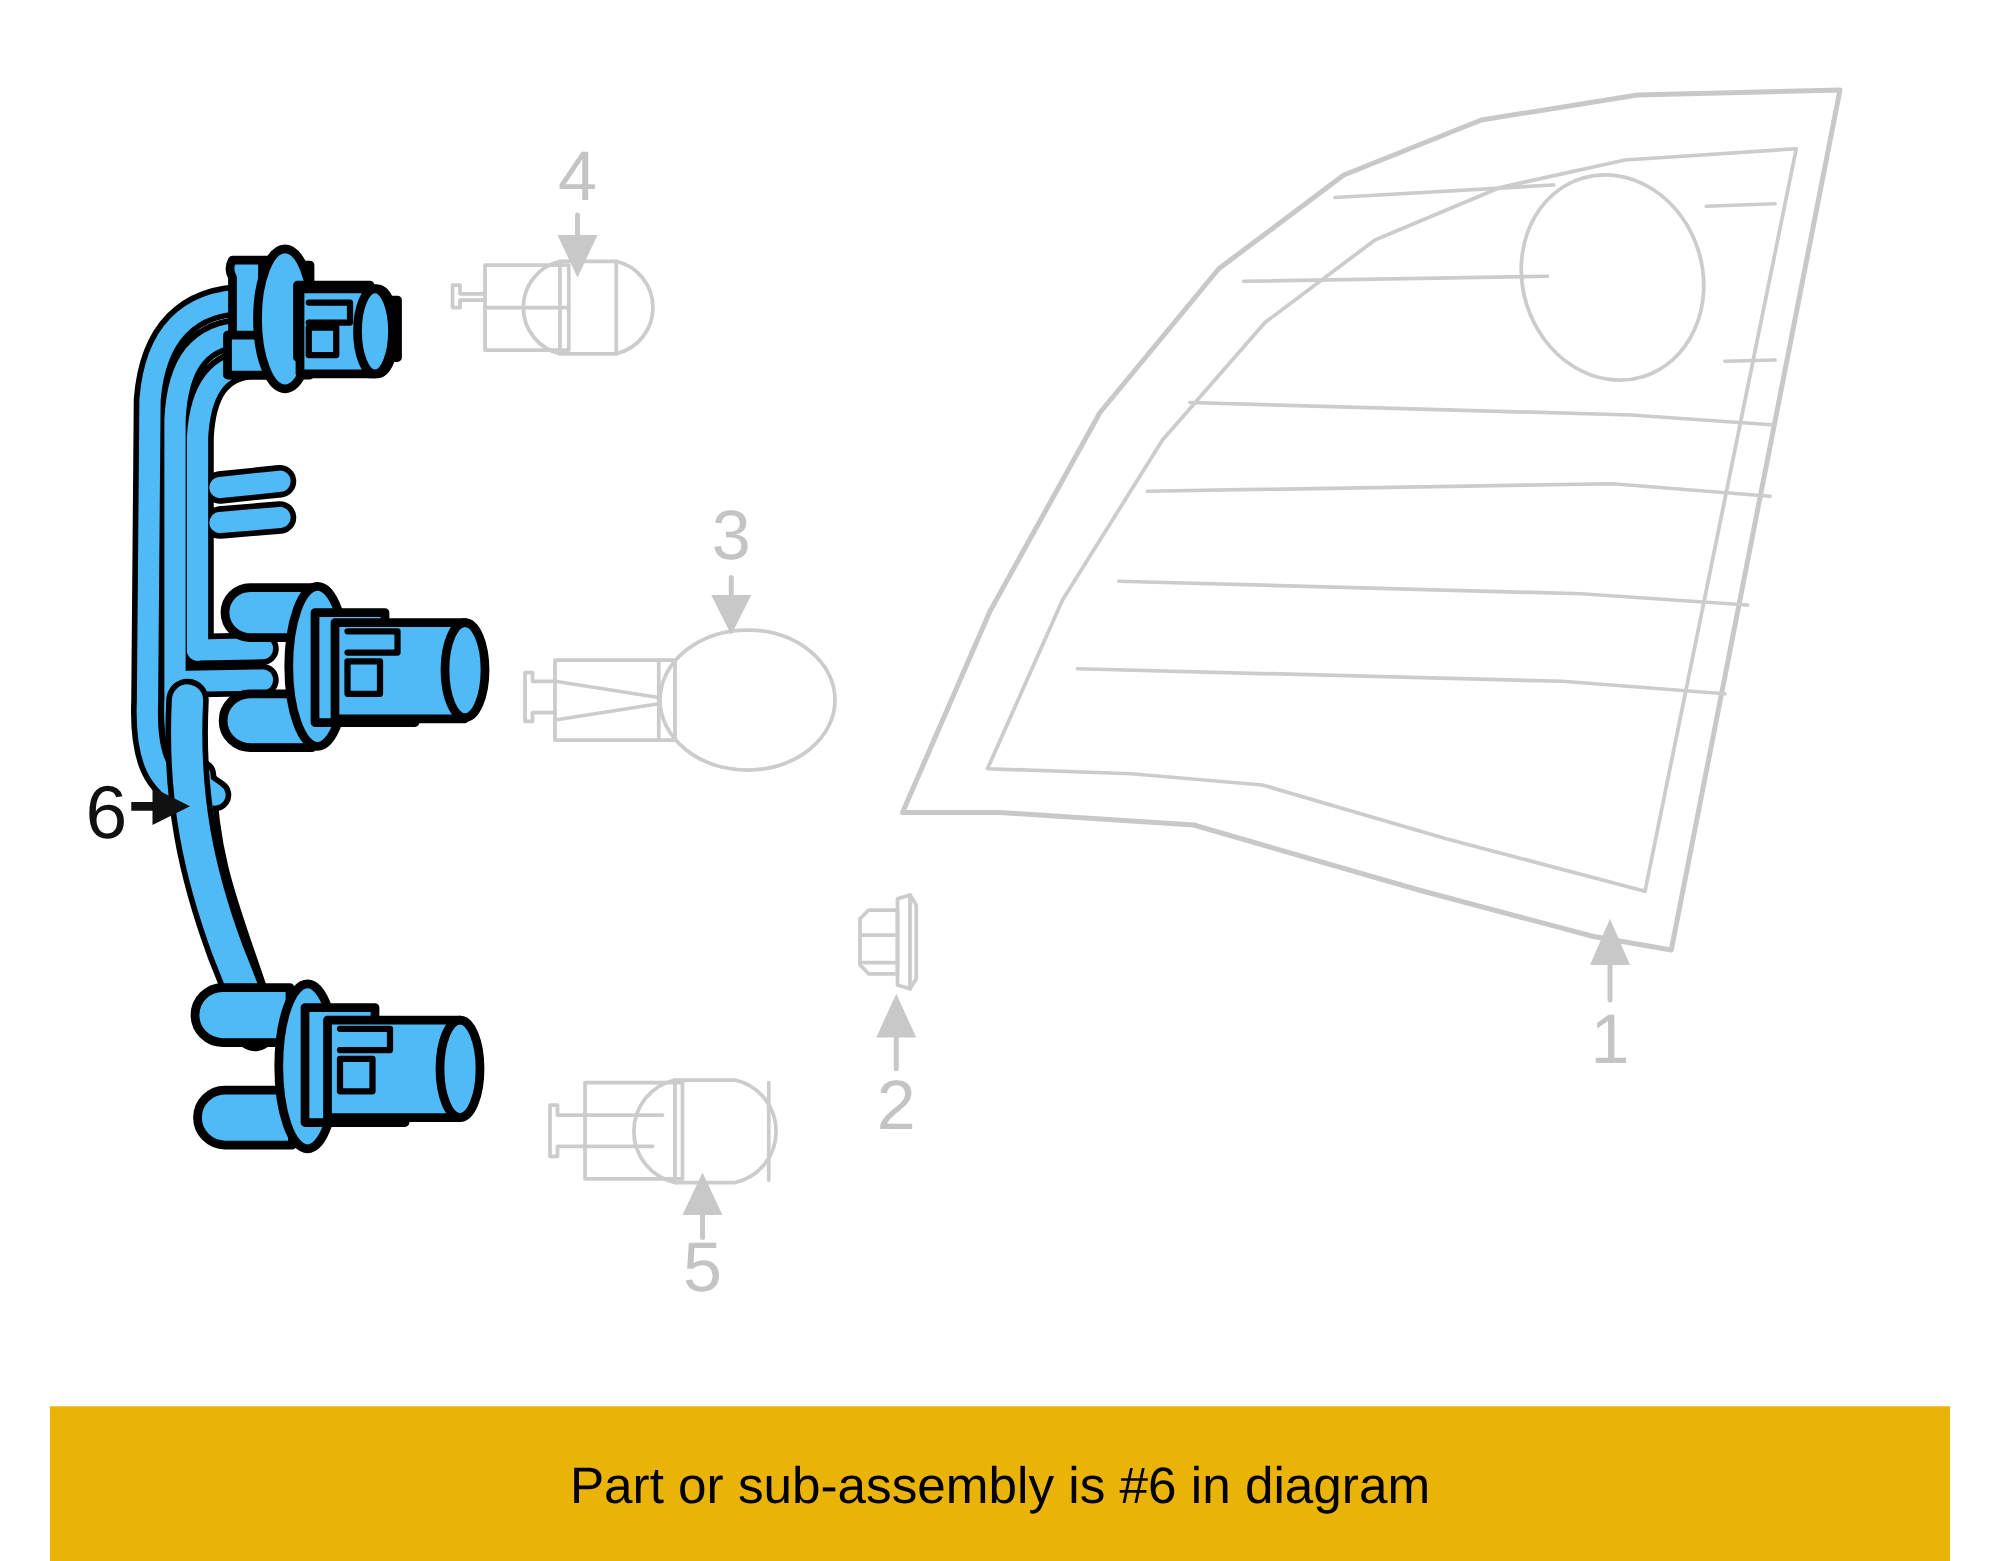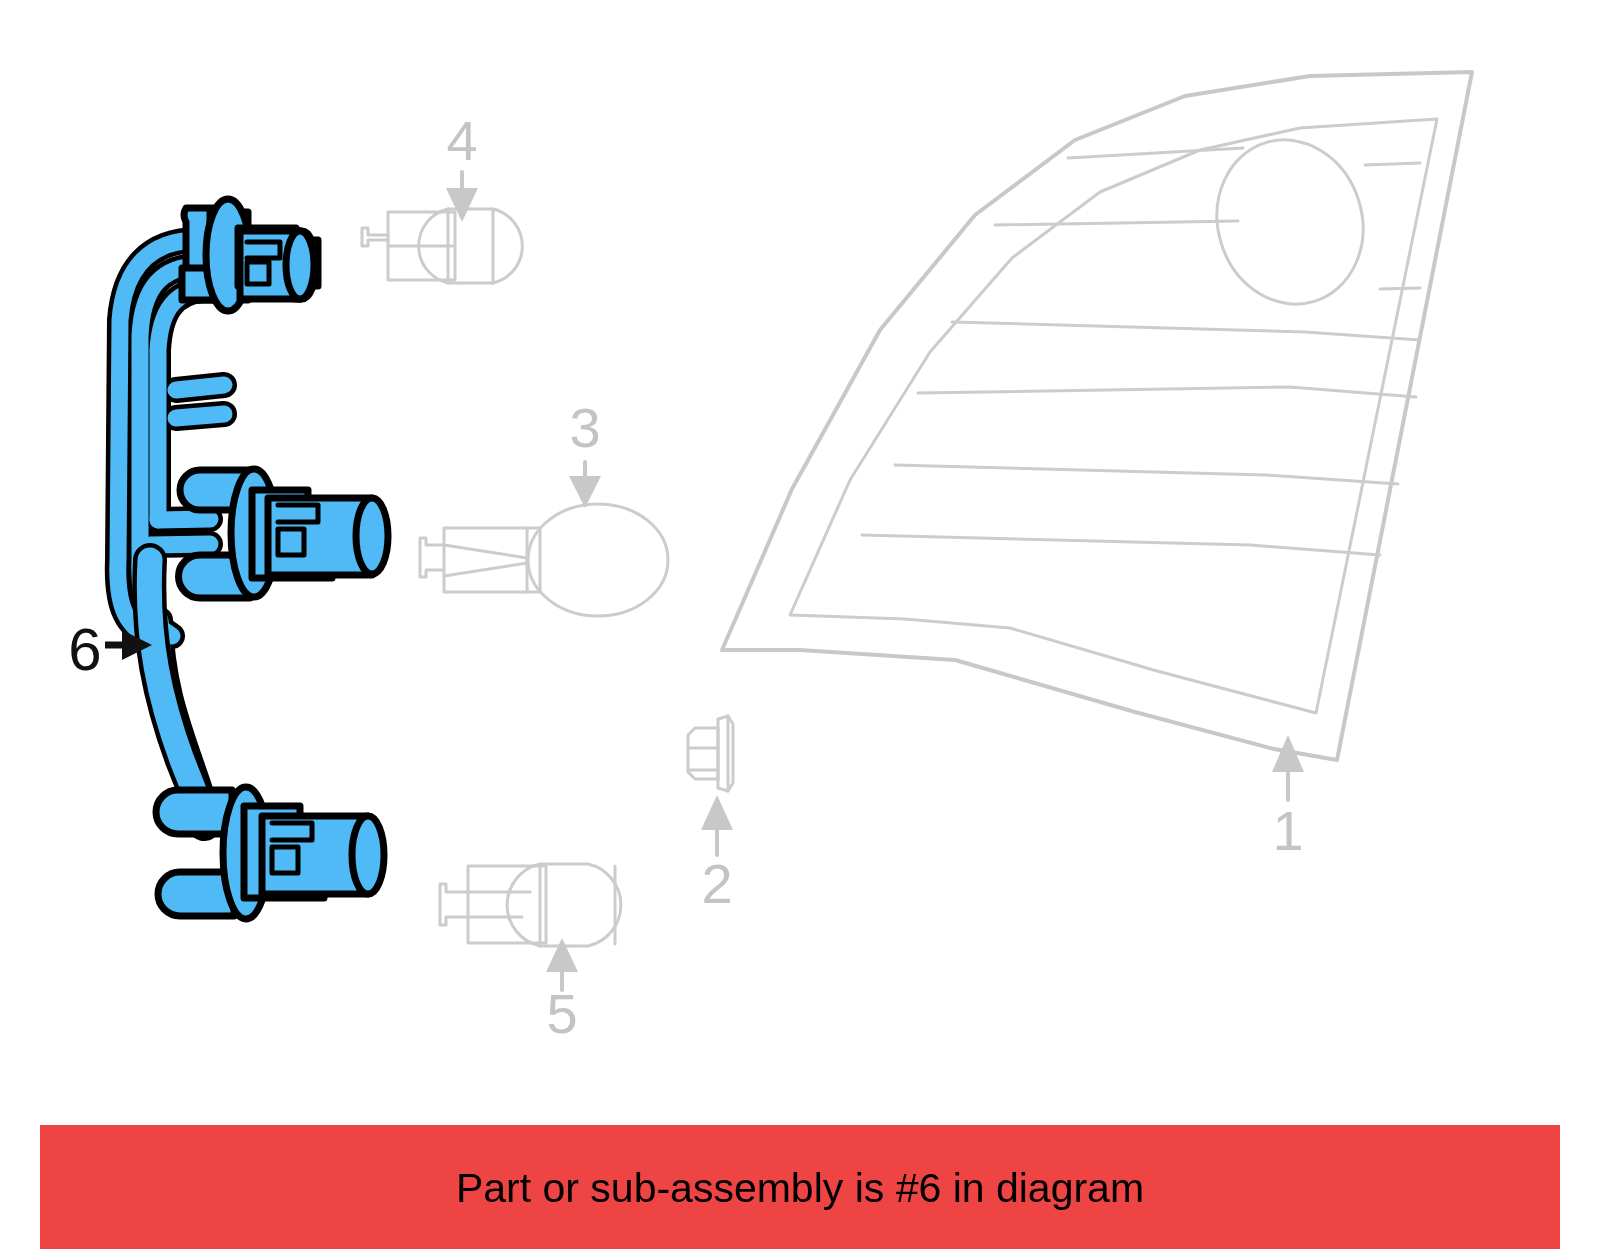--- a/index.html
+++ b/index.html
@@ -25,21 +25,21 @@
     display: block;
     width: 1600px;
     height: 1249px;
   }
   .banner {
     position: absolute;
     left: 40px;
     top: 1125px;
     width: 1520px;
     height: 124px;
-    background: #ef4444;
+    background: #eab308;
     display: flex;
     flex-direction: column;
     align-items: center;
     justify-content: center;
     box-sizing: border-box;
     padding-top: 2px;
   }
   .banner-line {
     color: #000000;
     font-family: "Liberation Sans", sans-serif;

